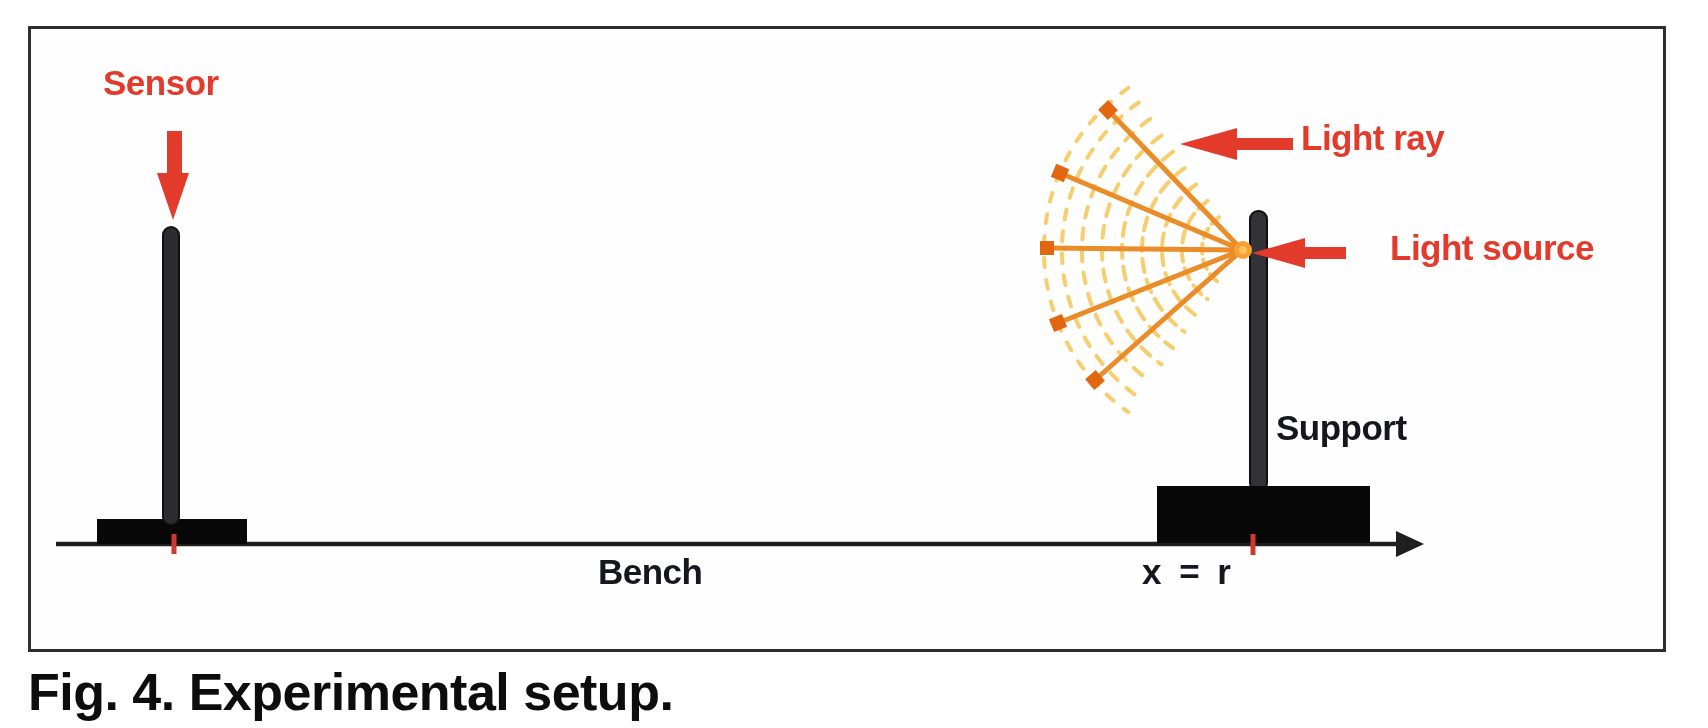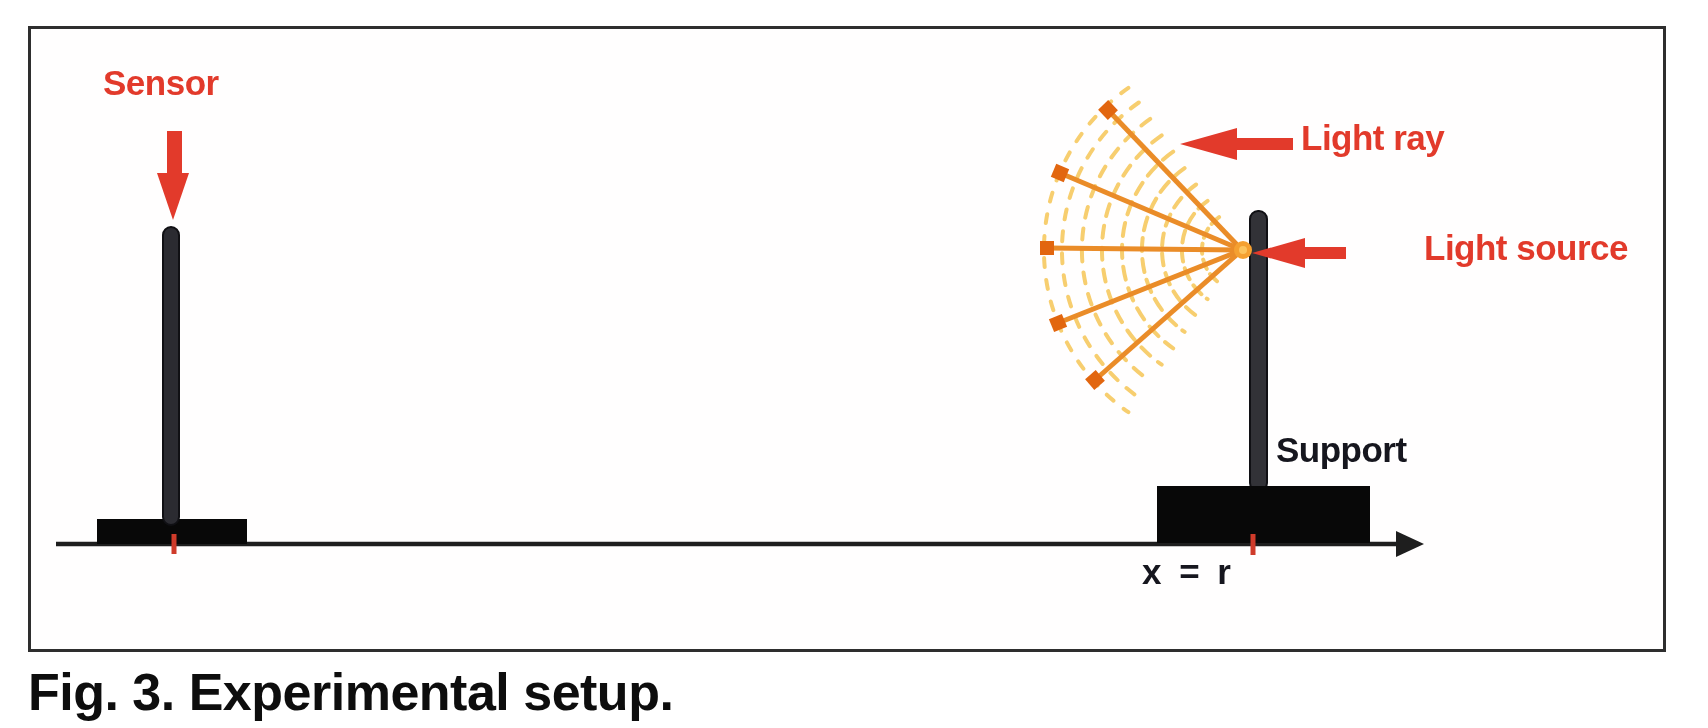--- a/index.html
+++ b/index.html
@@ -115,20 +115,21 @@
     </g>
 
     <g fill="#e23a2b">
       <rect x="1298" y="247" width="48" height="12"></rect>
       <polygon points="1252,253 1305,238 1305,268"></polygon>
     </g>
   </svg>
 
   <div class="lbl red" style="left:103px;  top:65px;">Sensor</div>
   <div class="lbl red" style="left:1301px; top:120px;text-align:center;">Light ray</div>
-  <div class="lbl red" style="left:1424px; top:230px;">Light source</div>
-  <div class="lbl black" style="left:1276px; top:432px;">Support</div>
+  <div class="lbl red" style="left:1390px; top:230px;">Light source</div>
+  <div class="lbl black" style="left:1276px; top:410px;">Support</div>
+  <div class="lbl black" style="left:598px;  top:554px;">Bench</div>
 
 
   <div class="lbl black spaced" style="left:1142px; top:554px;">x = r</div>
 
-  <div class="caption">Fig. 3. Experimental setup.</div>
+  <div class="caption">Fig. 4. Experimental setup.</div>
 </div>
 
 </body></html>

